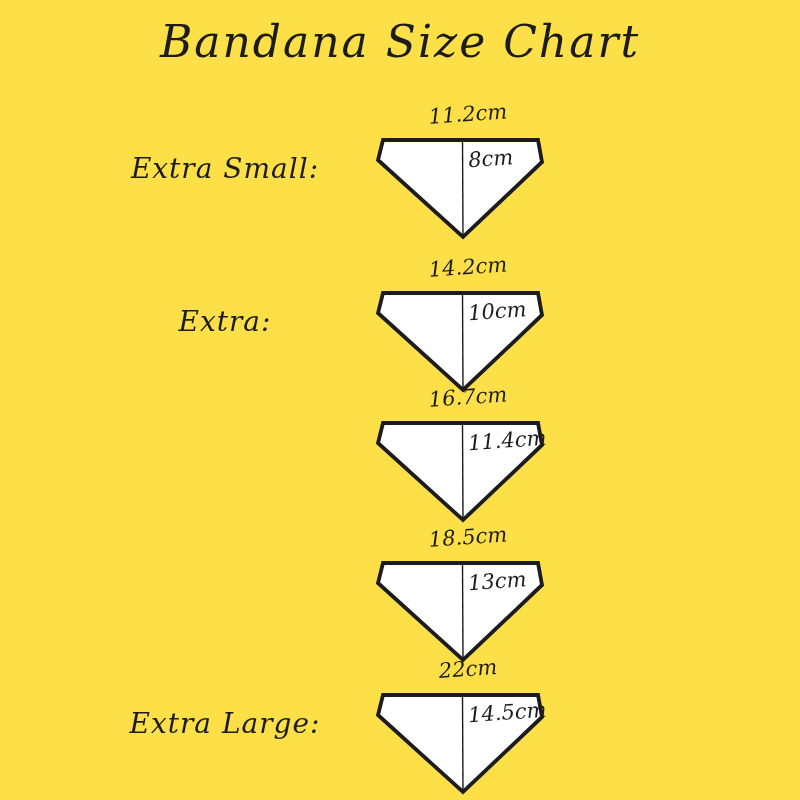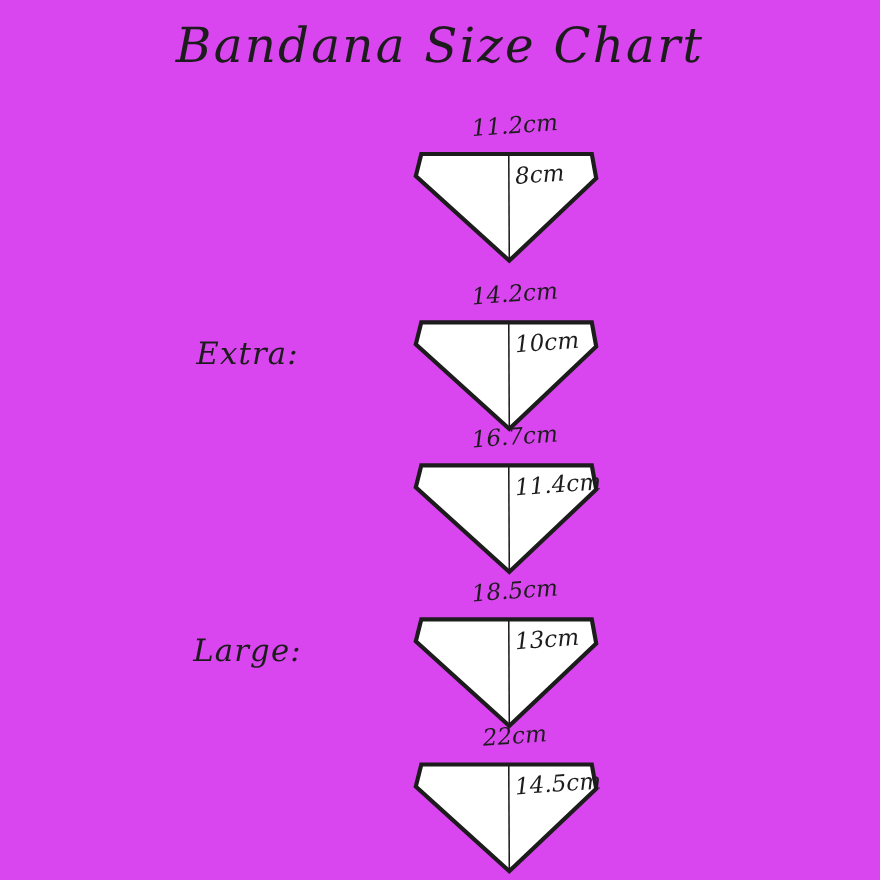--- a/index.html
+++ b/index.html
@@ -4,21 +4,21 @@
 <style>
   html, body {
     margin: 0;
     padding: 0;
     background: #ffffff;
   }
   #page {
     position: relative;
     width: 800px;
     height: 800px;
-    background: #d946ef;
+    background: #fde047;
     overflow: hidden;
     font-family: cursive, "DejaVu Serif", serif;
     color: #1c1c1c;
   }
   .title {
     position: absolute;
     top: 16px;
     left: 0;
     width: 800px;
     text-align: center;
@@ -88,20 +88,21 @@
   }
 </style>
 </head>
 <body>
 
 <div id="page">
 
   <div class="title">Bandana Size Chart</div>
 
   <div class="row row1">
+    <div class="size-label">Extra Small:</div>
     <div class="shape-wrap">
       <svg class="bandana-svg" width="200" height="112" viewBox="0 0 200 112">
         <polygon points="15,4 170,4 174,26 95,101 10,24" fill="#ffffff" stroke="#1c1c1c" stroke-width="3.8" stroke-linejoin="miter"></polygon>
         <line x1="94.5" y1="4" x2="95" y2="101" stroke="#1c1c1c" stroke-width="1.4"></line>
       </svg>
       <div class="w-label">11.2cm</div>
       <div class="h-label">8cm</div>
     </div>
   </div>
 
@@ -122,32 +123,32 @@
       <svg class="bandana-svg" width="200" height="112" viewBox="0 0 200 112">
         <polygon points="15,4 170,4 174,26 95,101 10,24" fill="#ffffff" stroke="#1c1c1c" stroke-width="3.8" stroke-linejoin="miter"></polygon>
         <line x1="94.5" y1="4" x2="95" y2="101" stroke="#1c1c1c" stroke-width="1.4"></line>
       </svg>
       <div class="w-label">16.7cm</div>
       <div class="h-label">11.4cm</div>
     </div>
   </div>
 
   <div class="row row4">
-    <div class="size-label">Large:</div>
     <div class="shape-wrap">
       <svg class="bandana-svg" width="200" height="112" viewBox="0 0 200 112">
         <polygon points="15,4 170,4 174,26 95,101 10,24" fill="#ffffff" stroke="#1c1c1c" stroke-width="3.8" stroke-linejoin="miter"></polygon>
         <line x1="94.5" y1="4" x2="95" y2="101" stroke="#1c1c1c" stroke-width="1.4"></line>
       </svg>
       <div class="w-label">18.5cm</div>
       <div class="h-label">13cm</div>
     </div>
   </div>
 
   <div class="row row5">
+    <div class="size-label">Extra Large:</div>
     <div class="shape-wrap">
       <svg class="bandana-svg" width="200" height="112" viewBox="0 0 200 112">
         <polygon points="15,4 170,4 174,26 95,101 10,24" fill="#ffffff" stroke="#1c1c1c" stroke-width="3.8" stroke-linejoin="miter"></polygon>
         <line x1="94.5" y1="4" x2="95" y2="101" stroke="#1c1c1c" stroke-width="1.4"></line>
       </svg>
       <div class="w-label">22cm</div>
       <div class="h-label">14.5cm</div>
     </div>
   </div>
 

